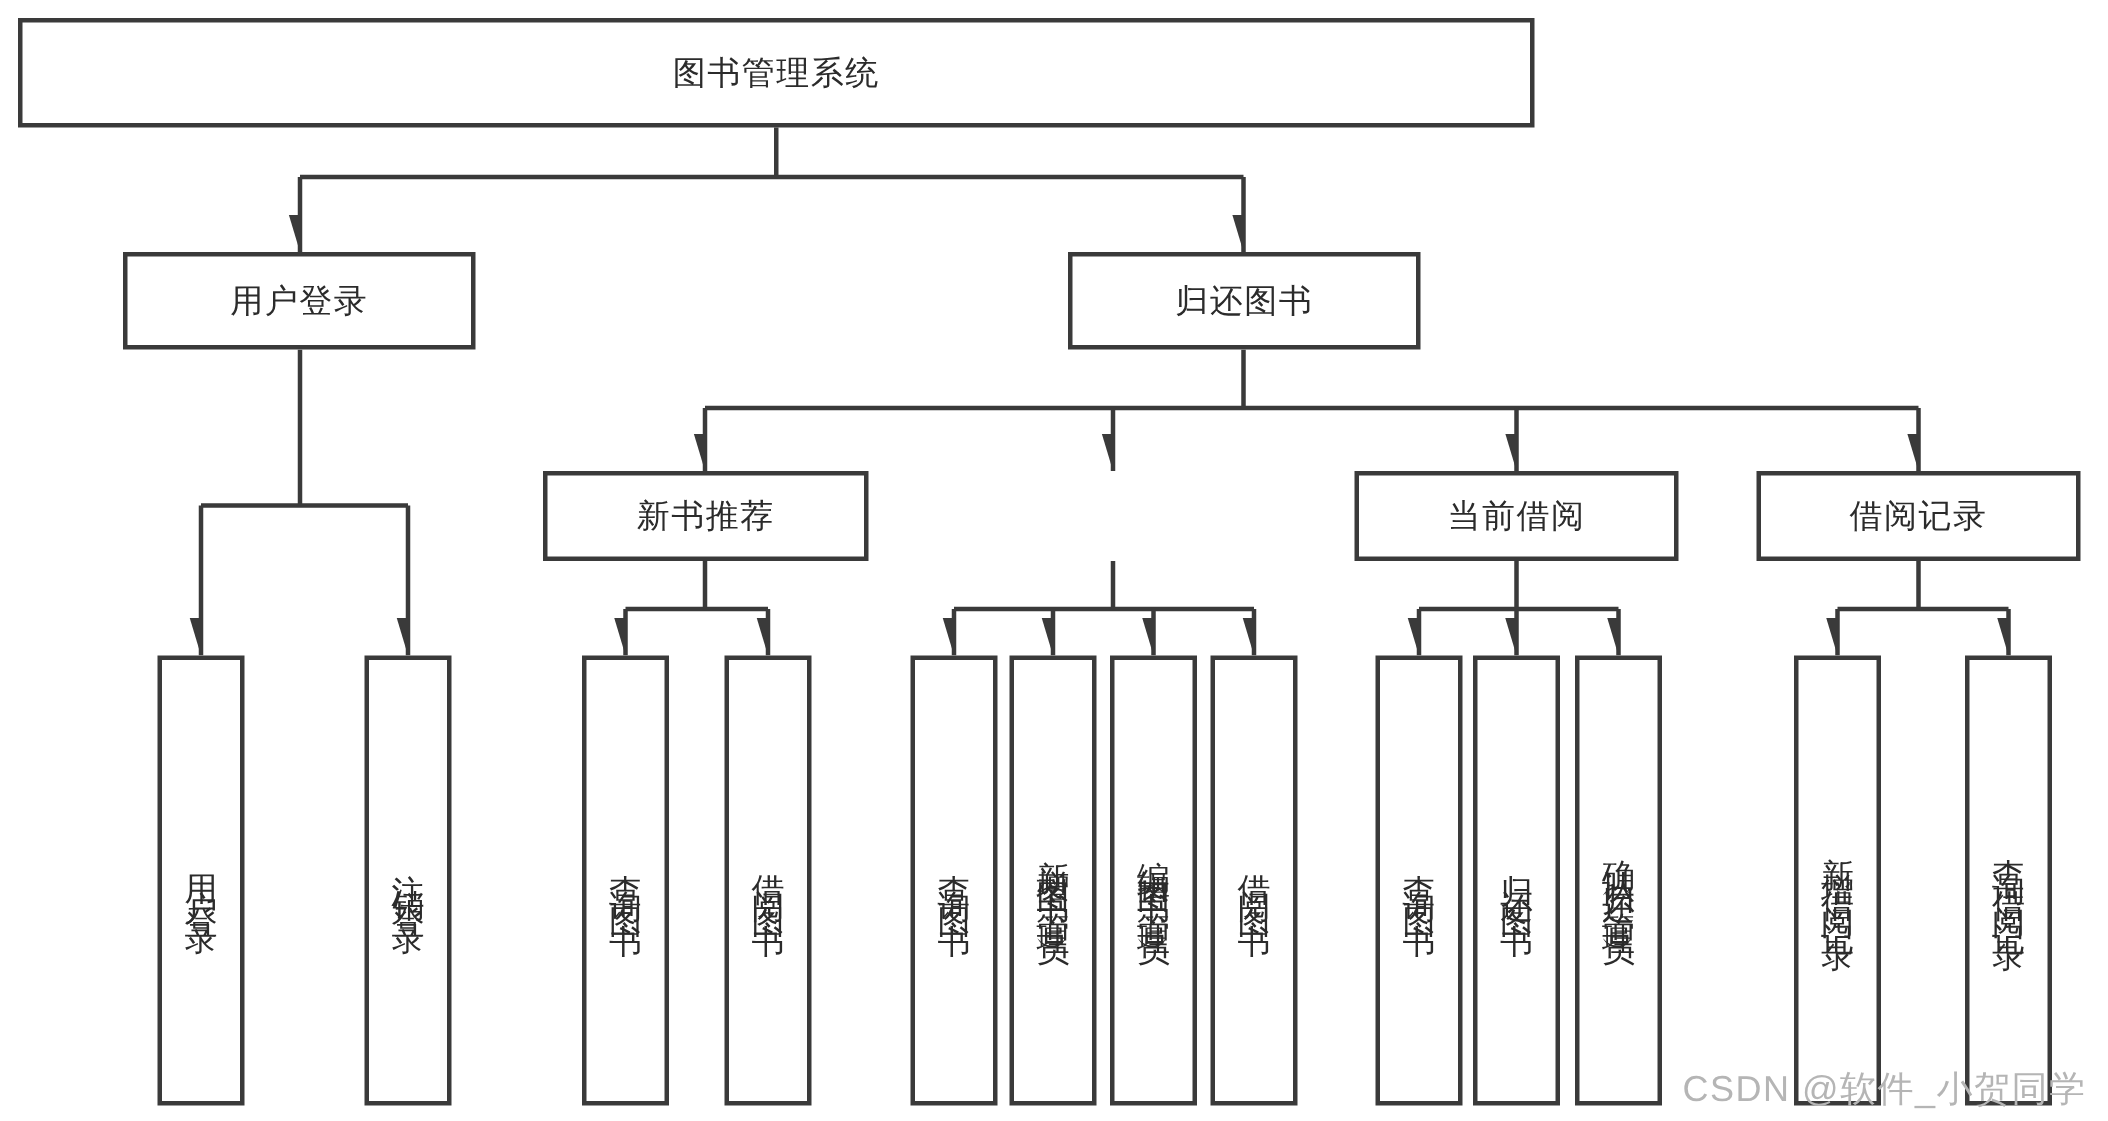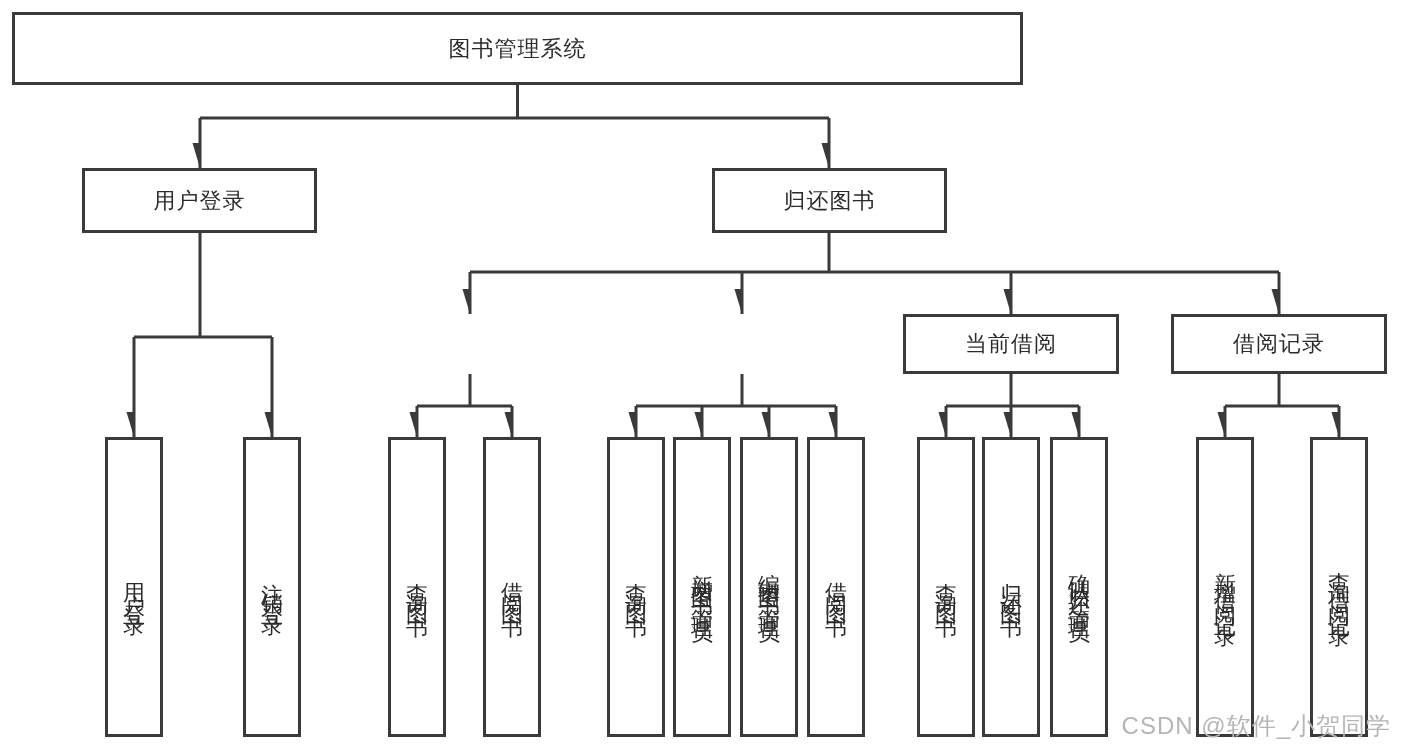--- a/index.html
+++ b/index.html
@@ -100,20 +100,21 @@
     <path d="M1279 374 V406 M1225 406 H1339"></path>
     <line x1="1225" y1="406" x2="1225" y2="437" marker-end="url(#arrow)"></line>
     <line x1="1339" y1="406" x2="1339" y2="437" marker-end="url(#arrow)"></line>
   </svg>
 
   <div class="node" style="left:12px;top:12px;width:1011px;height:73px;">图书管理系统</div>
 
   <div class="node" style="left:82px;top:168px;width:235px;height:65px;">用户登录</div>
   <div class="node" style="left:712px;top:168px;width:235px;height:65px;">归还图书</div>
 
+  <div class="node" style="left:362px;top:314px;width:217px;height:60px;">新书推荐</div>
   <div class="node" style="left:1171px;top:314px;width:216px;height:60px;">借阅记录</div>
   <div class="node" style="left:903px;top:314px;width:216px;height:60px;">当前借阅</div>
 
   <div class="leaf" style="left:105px;">
     <span class="vtext">用户登录</span>
   </div>
   <div class="leaf" style="left:243px;">
     <span class="vtext">注销登录</span>
   </div>
   <div class="leaf" style="left:388px;">

